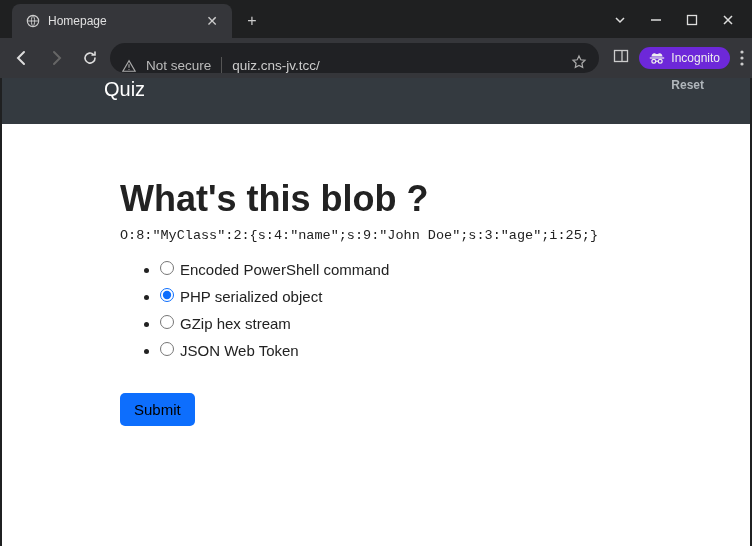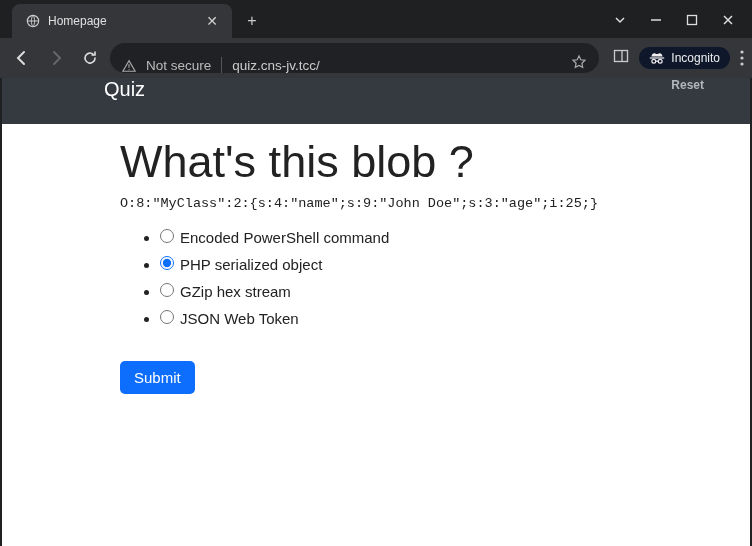--- a/index.html
+++ b/index.html
@@ -73,21 +73,21 @@
     font-size:13.5px;
     gap:10px;
   }
   .omnibox .warn svg { width:14px; height:14px; display:block; }
   .omnibox .sep { width:1px; height:16px; background:#555; }
   .omnibox .url { flex:1; color:#ccc; }
   .omnibox .star { color:#aaa; }
   .righticons { display:flex; align-items:center; gap:10px; padding-left:8px; }
   .righticons .incognito-badge {
     display:flex; align-items:center; gap:6px;
-    background:#0f172a; color:#eee;
+    background:#6d28d9; color:#eee;
     padding:4px 10px; border-radius:14px;
     font-size:12px;
   }
   .dots { color:#ccc; font-size:16px; letter-spacing:0; line-height:0; }
 
   
   .viewport {
     background:#fff;
     height: calc(546px - 38px - 40px);
     margin: 0 2px 2px 2px;
@@ -103,43 +103,44 @@
   }
   .brand { color:#fff; font-size:20px; padding-left:86px; }
   .reset { color:#b0b6bb; font-size:12px; padding-right:30px;font-weight:bold; }
 
   .content {
     padding: 12px 0 0 118px;
     max-width: 640px;
     color:#222;
   }
   h1 {
-    font-size:45px;
-    font-weight:400;
+    font-size:36px;
+    font-weight:700;
     margin-bottom:8px;
+    margin-top:42px;
   }
   .blob {
     font-family: "Consolas", "Courier New", monospace;
     font-size:13.5px;
     color:#222;
     margin-bottom:18px;
     white-space:pre;
   }
   ul.opts { list-style: disc; padding-left: 40px; }
   ul.opts li {
     margin: 10px 0;
     font-size:15px;
   }
   ul.opts li label { display:inline-flex; align-items:flex-start; gap:6px; }
   input[type=radio] { width:14px; height:14px; accent-color:#0d6efd; }
 
   .submit {
     margin-top:24px;
     background:#0d6efd;
-    color:#ffffff;
+    color:#000000;
     border:none;
     padding:8px 14px;
     font-size:15px;
     border-radius:5px;
   }
 </style>
 </head>
 <body>
 
 <div class="tabbar">

